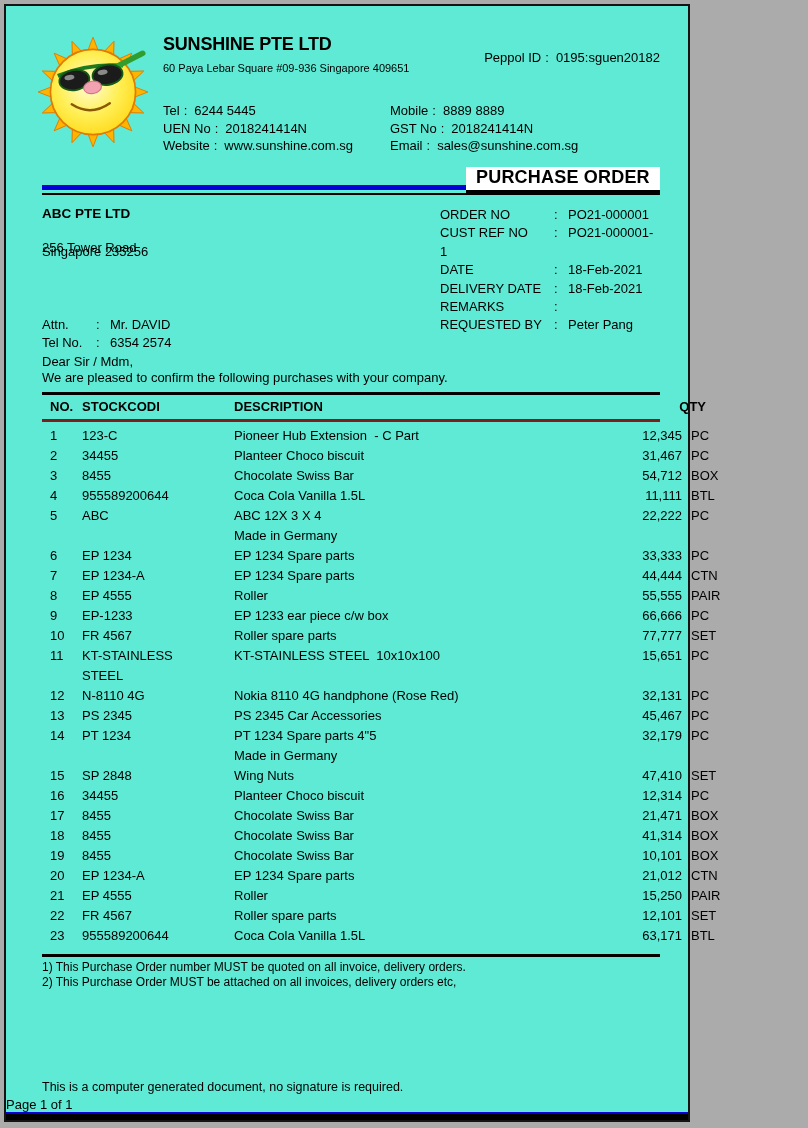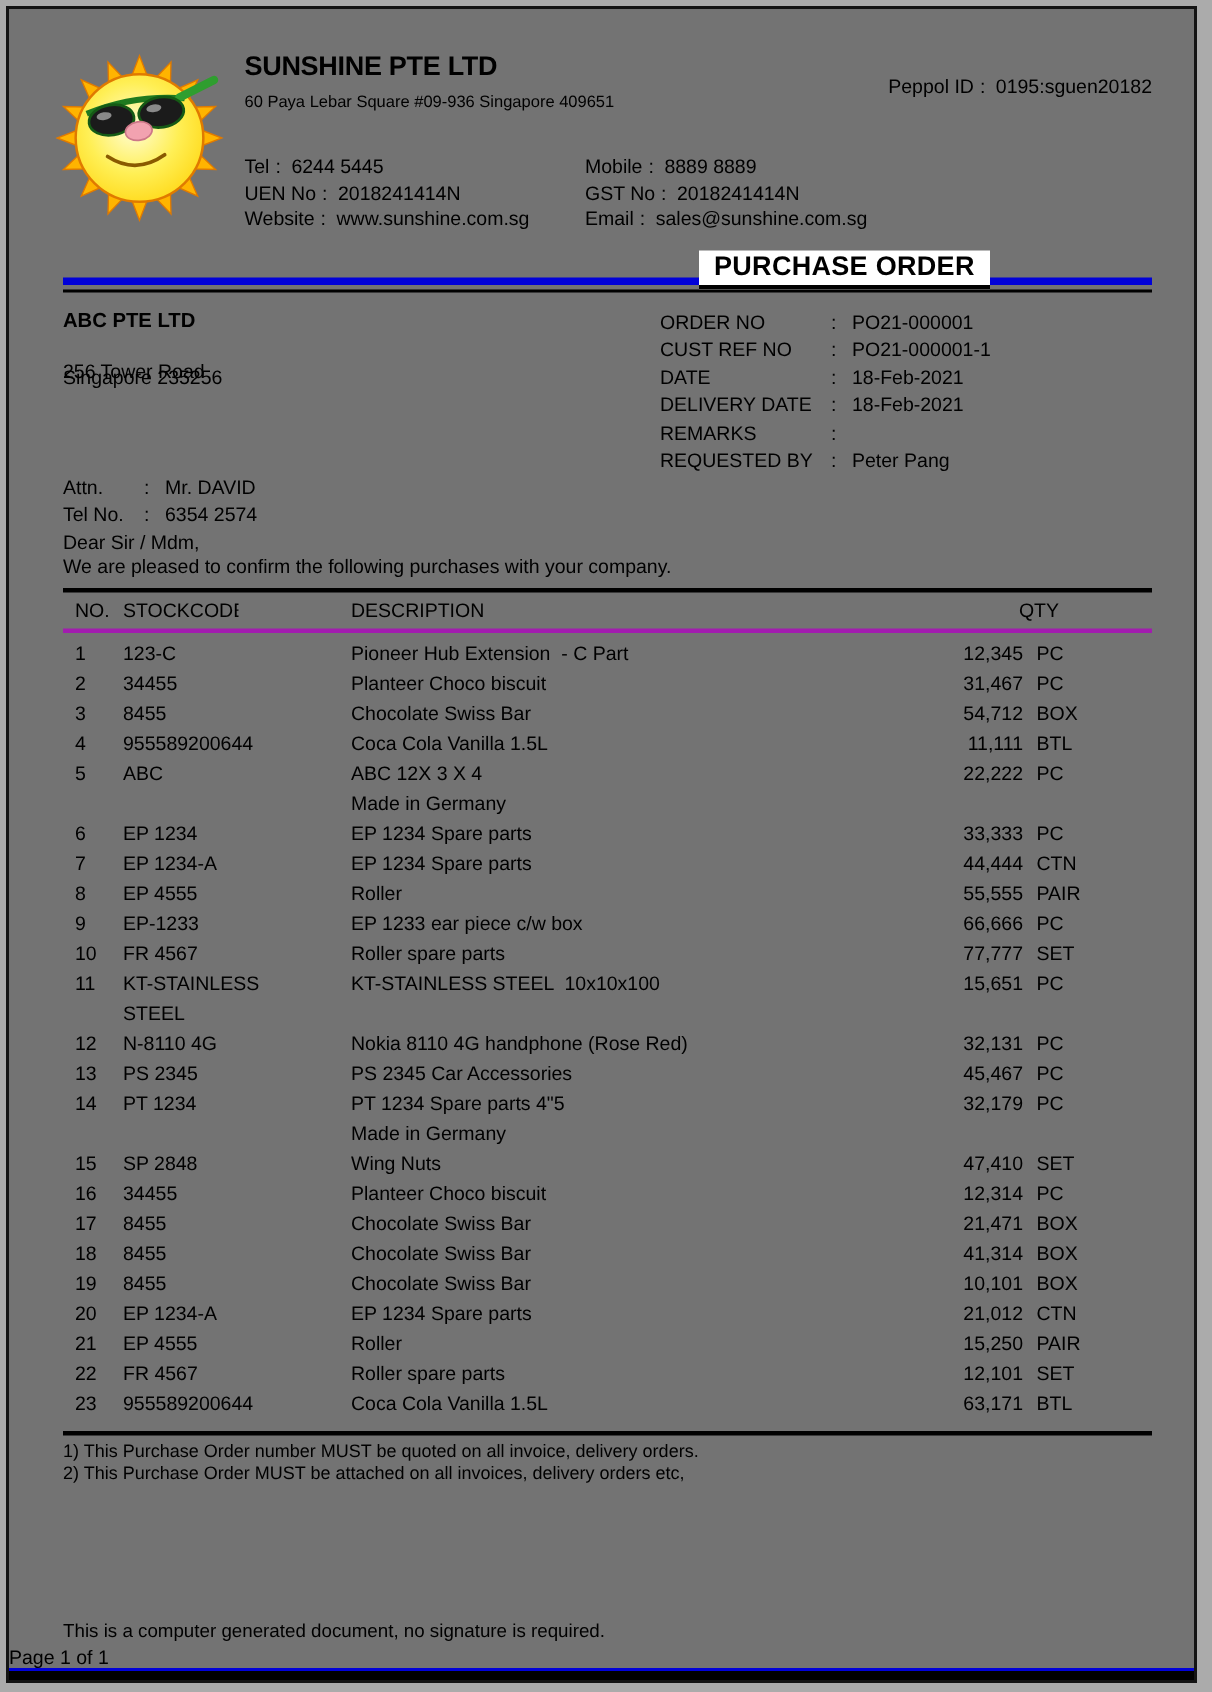--- a/index.html
+++ b/index.html
@@ -5,21 +5,21 @@
   html,body{margin:0;padding:0;}
   body{
     width:808px;height:1128px;position:relative;
     background:#ababab;
     font-family:"Liberation Sans","DejaVu Sans",sans-serif;
     color:#000;
     -webkit-font-smoothing:antialiased;
   }
   .page{
     position:absolute;left:4px;top:4px;box-sizing:border-box;
-    width:794px;height:1118px;background:#737373;border:2px solid #141414;
+    width:686px;height:1118px;background:#5eead4;border:2px solid #141414;
   }
   .content{padding:0 28px 0 36px;}
 
   
   .header{position:relative;height:118px;margin-top:30px;}
   .logo{position:absolute;left:-6px;top:0;width:114px;height:112px;}
   .company-name{position:absolute;left:121px;top:-2px;font-size:18px;font-weight:bold;letter-spacing:-0.2px;}
   .company-address{position:absolute;left:121px;top:26px;font-size:11px;}
   .peppol{position:absolute;right:0;top:14px;font-size:13px;}
   .contact-col{position:absolute;top:66px;font-size:13px;line-height:17.5px;}
@@ -49,22 +49,22 @@
 
   
   .attn{margin-top:4px;font-size:13px;line-height:17.5px;height:36px;}
   .at-label{display:inline-block;width:54px;}
   .at-sep{display:inline-block;width:14px;}
   .salutation{margin-top:2px;font-size:13px;line-height:16px;}
 
   
   .items{margin-top:6px;}
   .thead{
-    display:flex;border-top:3px solid #000;border-bottom:3px solid #a21caf;
-    font-size:13px;font-weight:normal;padding:3px 0;line-height:18px;
+    display:flex;border-top:3px solid #000;border-bottom:3px solid #7f1d1d;
+    font-size:13px;font-weight:bold;padding:3px 0;line-height:18px;
   }
   .trow{display:flex;font-size:13px;line-height:20px;align-items:flex-start;}
   .tbody{padding-top:4px;}
   .c-no{width:40px;padding-left:8px;box-sizing:border-box;flex:none;}
   .c-code{width:152px;padding-right:40px;box-sizing:border-box;flex:none;}
   .c-desc{width:378px;flex:none;white-space:pre-wrap;}
   .c-qty{width:70px;flex:none;text-align:right;}
   .c-unit{width:64px;flex:none;padding-left:9px;box-sizing:border-box;}
   .hdr-qty{position:relative;left:24px;}
   .clip{display:inline-block;width:77px;overflow:hidden;white-space:nowrap;vertical-align:bottom;}

